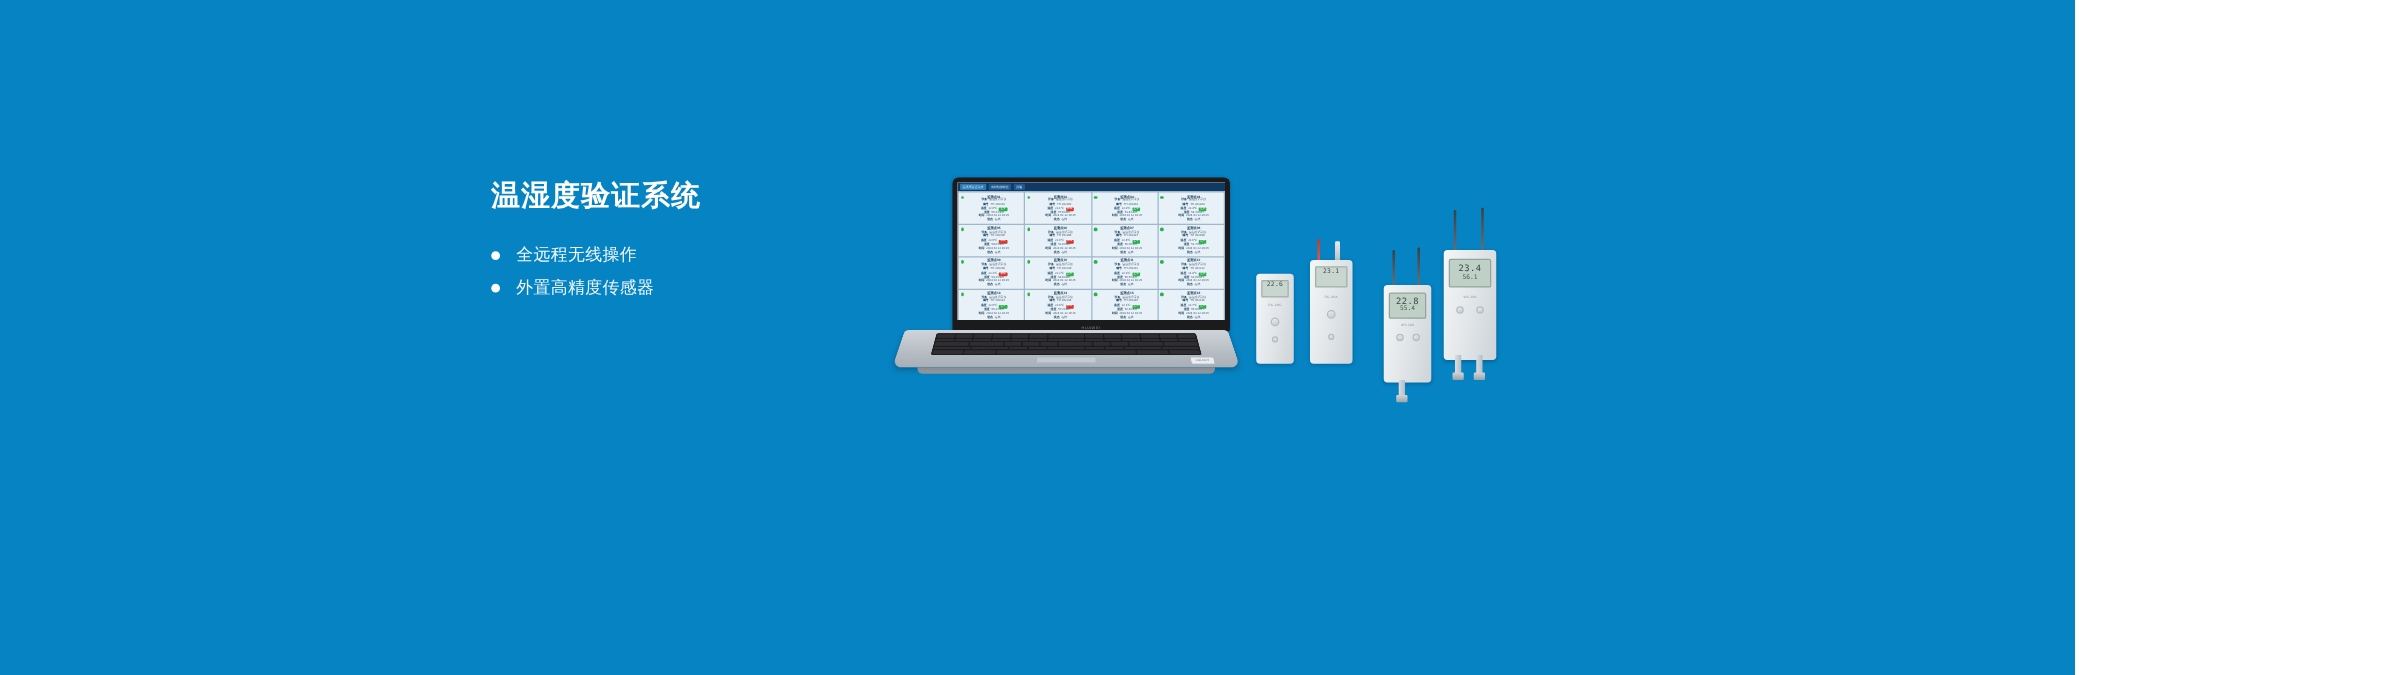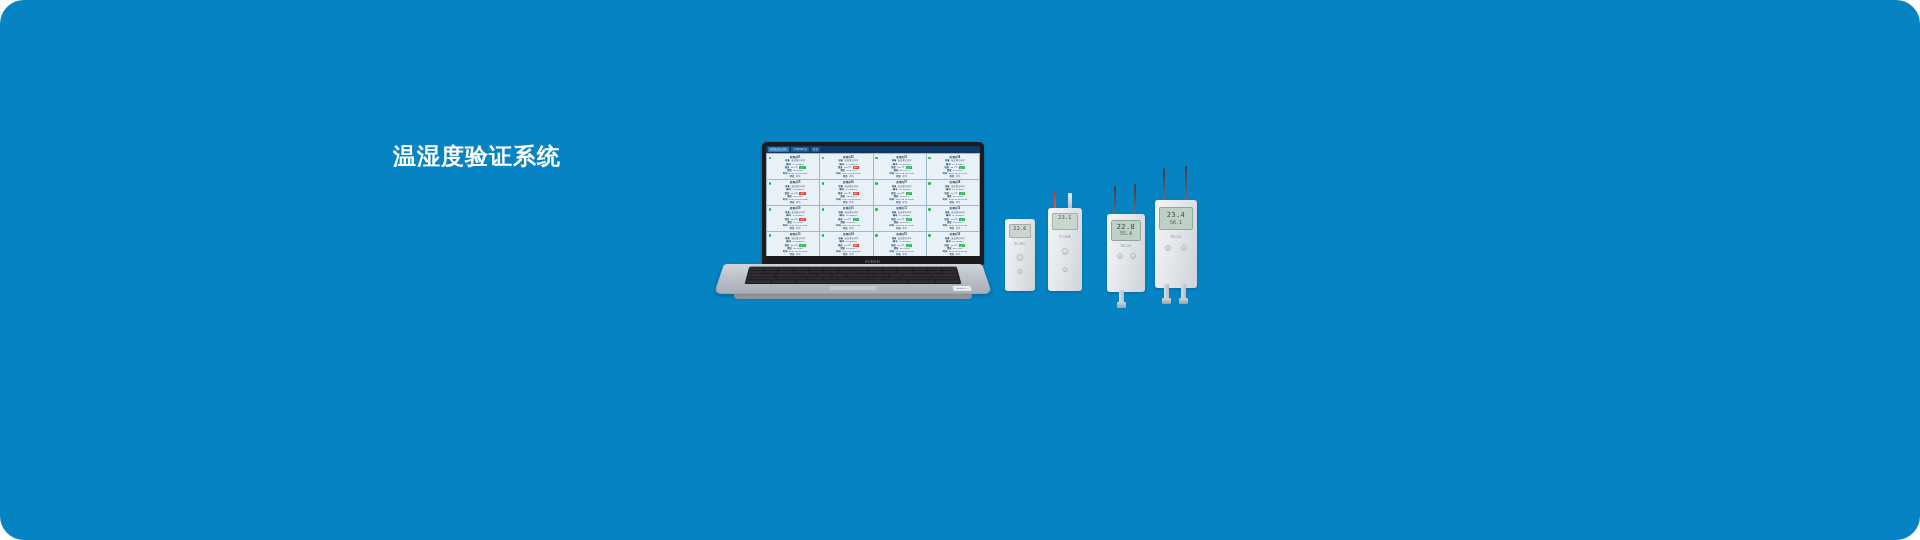--- a/index.html
+++ b/index.html
@@ -3,23 +3,22 @@
 <meta charset="utf-8">
 <style>
   * { margin:0; padding:0; box-sizing:border-box; }
   html, body {
     width:1920px; height:540px;
     overflow:hidden;
     font-family:"Liberation Sans","DejaVu Sans",sans-serif;
   }
   #banner {
     position:relative;
-    width:1920px; height:540px;
+    width:1660px; height:540px;
     background:#0683c3;
-    border-radius:24px;
   }
 
   
   #copy {
     position:absolute;
     left:393px; top:143px;
     width:340px;
   }
   #headline {
     font-size:23px;
@@ -269,21 +268,21 @@
     position:absolute;
     width:4px;
     background:linear-gradient(180deg,#e6eaec,#b9c1c7);
     border-radius:1px 1px 0 0;
   }
 
   
   #device-2 { left:1048px; top:205px; width:34px; height:86px; }
 
   
-  #device-3 { left:1107px; top:214px; width:38px; height:78px; }
+  #device-3 { left:1107px; top:228px; width:38px; height:78px; }
   
   #device-4 { left:1155px; top:200px; width:42px; height:88px; }
 
   .antenna {
     position:absolute;
     width:2px;
     background:linear-gradient(180deg,#3a3f44,#6a7178);
     border-radius:1px;
   }
   .antenna.red { background:linear-gradient(180deg,#c0392b,#e05a4a); }
@@ -325,20 +324,28 @@
   }
 </style>
 </head>
 <body>
 
 <div id="banner" style="background: rgb(6, 131, 195);">
 
   <div id="copy">
     <div id="headline">温湿度验证系统</div>
     <ul id="feature-list">
+      <li class="feature-item">
+        <span class="feature-bullet"></span>
+        <span class="feature-label">全远程无线操作</span>
+      </li>
+      <li class="feature-item">
+        <span class="feature-bullet"></span>
+        <span class="feature-label">外置高精度传感器</span>
+      </li>
     </ul>
   </div>
 
   <div id="laptop">
 
     <div id="laptop-lid">
       <div id="laptop-screen">
 
         <div id="screen-topbar">
           <div class="topbar-tab active">温湿度验证系统</div>

